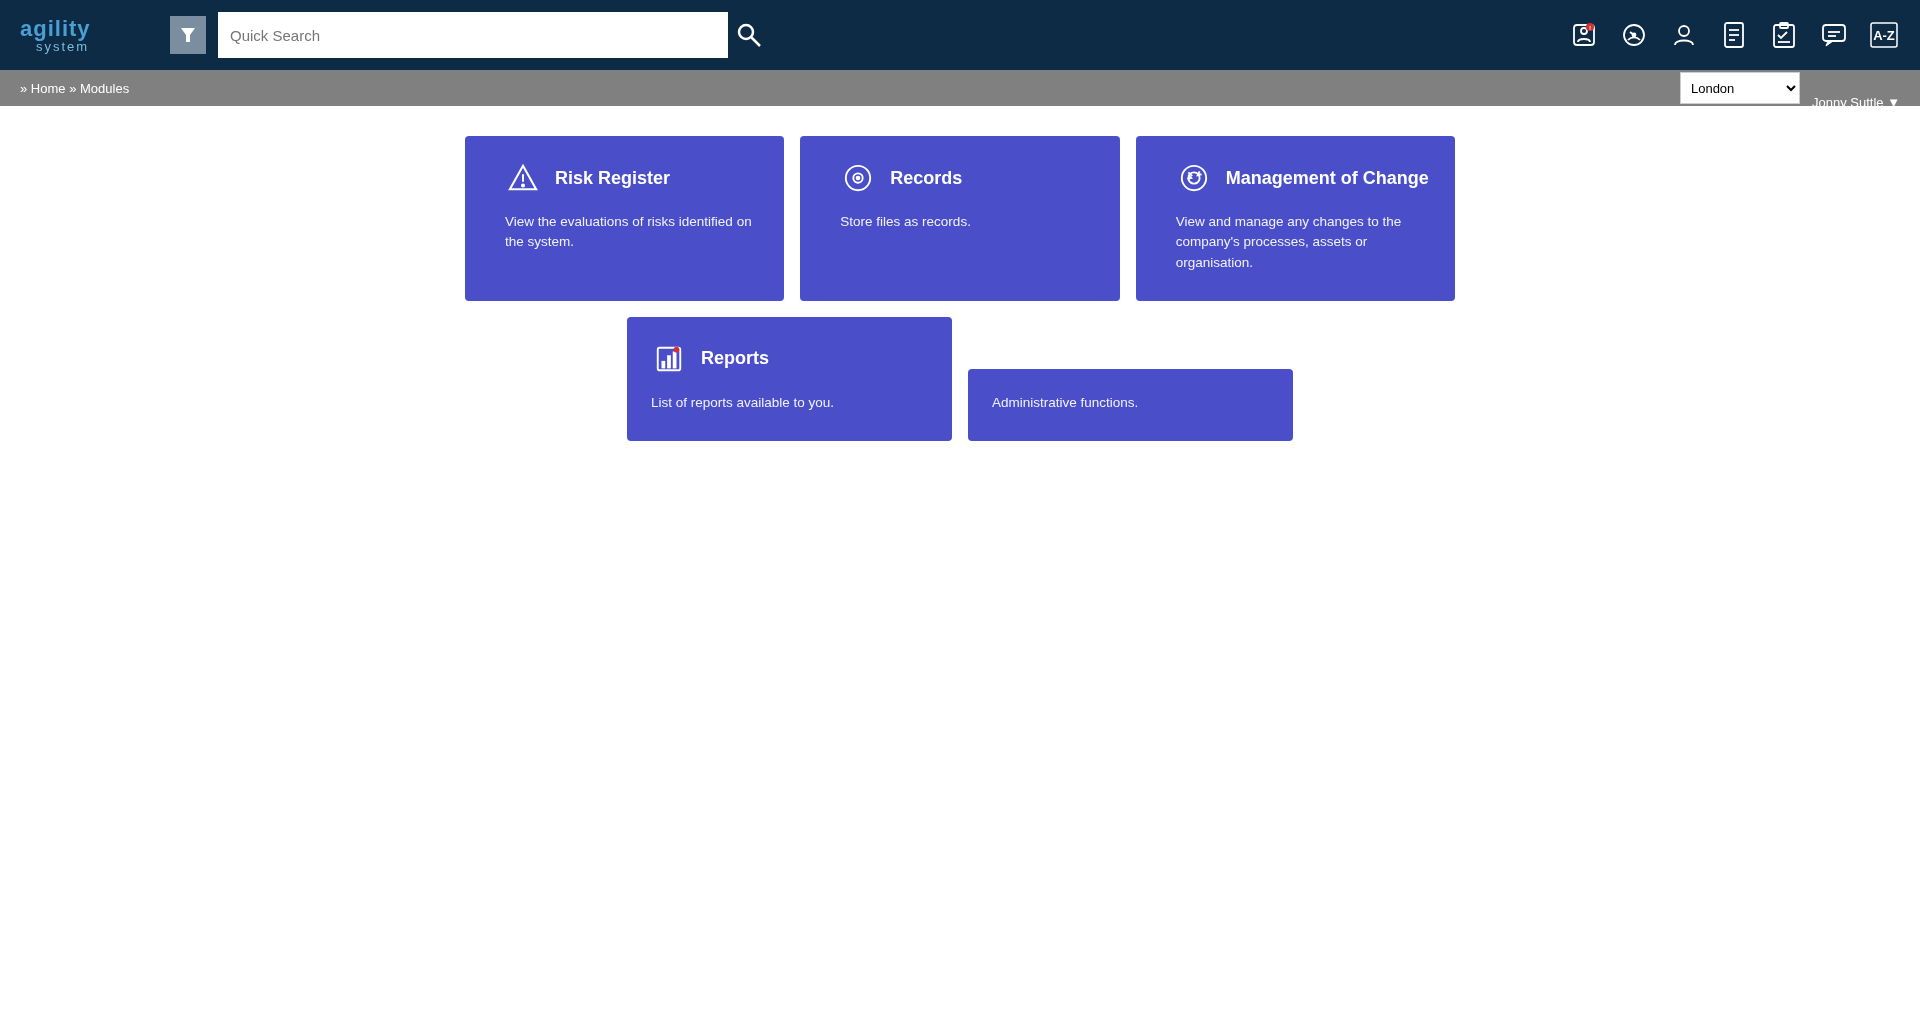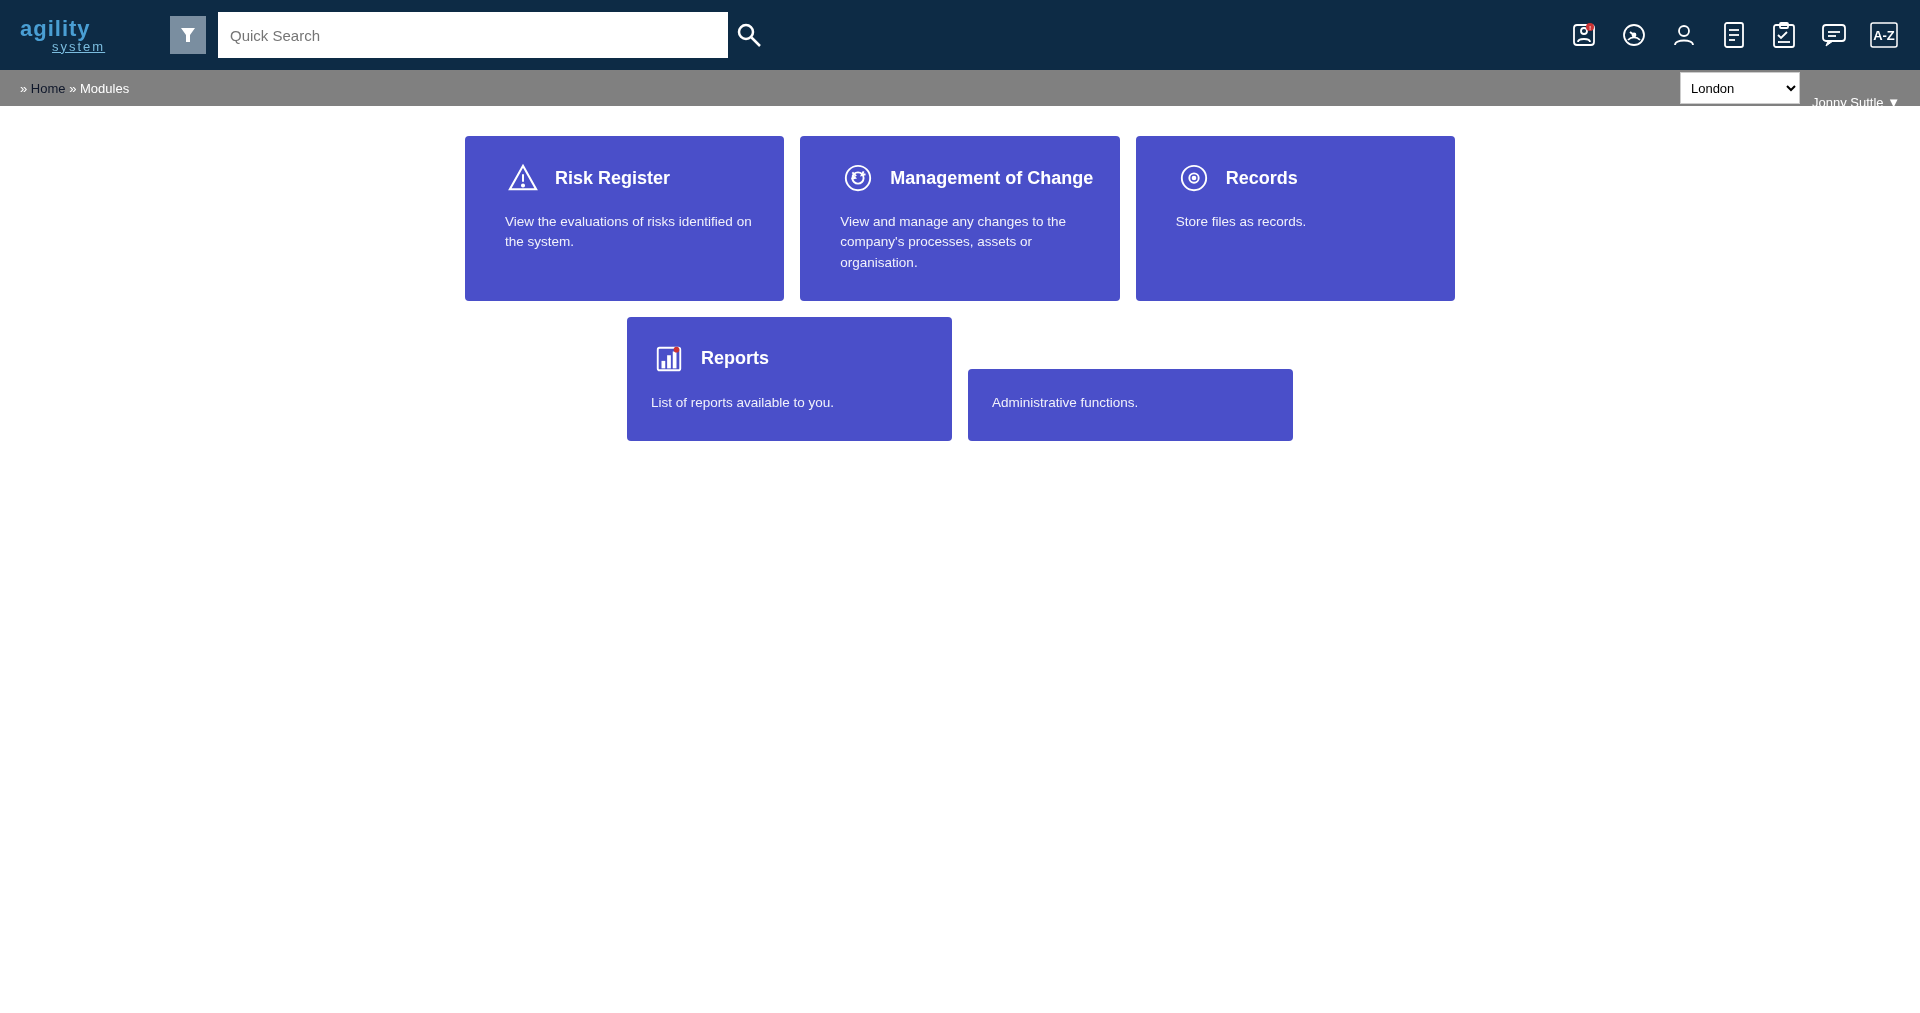--- a/index.html
+++ b/index.html
@@ -28,22 +28,21 @@
     .logo-agility {
       font-size: 22px;
       font-weight: bold;
       color: #4a9fd4;
       letter-spacing: 1px;
     }
     .logo-system {
       font-size: 13px;
       color: #7bbcde;
       letter-spacing: 2px;
-      margin-left: 32px;
-      text-decoration: underline;
+      margin-left: 16px;
     }
 
     .search-container {
       display: flex;
       align-items: center;
       flex: 1;
       max-width: 600px;
       margin: 0 auto;
     }
     .search-filter-btn {
@@ -104,21 +103,21 @@
       height: 36px;
       display: flex;
       align-items: center;
       padding: 0 20px;
       justify-content: space-between;
     }
     .breadcrumb {
       color: white;
       font-size: 13px;
     }
-    .breadcrumb a { color: #0f172a; text-decoration: none; }
+    .breadcrumb a { color: #ffffff; text-decoration: none; }
     .breadcrumb-right {
       display: flex;
       align-items: center;
       gap: 12px;
     }
     .location-select {
       height: 32px;
       font-size: 13px;
       border: 1px solid #ccc;
       background: white;
@@ -317,52 +316,52 @@
         <div class="module-icon">
           <svg class="icon-svg" viewBox="0 0 32 32" fill="none" stroke="white" stroke-width="2">
             <polygon points="16,3 30,28 2,28" stroke="white" fill="none" stroke-width="2.2"></polygon>
             <line x1="16" y1="12" x2="16" y2="20" stroke="white" stroke-width="2.2"></line>
             <circle cx="16" cy="24" r="1.2" fill="white"></circle>
           </svg>
         </div>
         <span class="module-title">Risk Register</span>
       </div>
       <div class="module-desc">View the evaluations of risks identified on the system.</div>
+    </a>
+
+    <a class="module-card wide" href="#">
+      <div class="module-card-header">
+        <div class="module-icon">
+          <svg class="icon-svg" viewBox="0 0 32 32" fill="none" stroke="white" stroke-width="2">
+            <circle cx="16" cy="16" r="13" stroke="white" stroke-width="2"></circle>
+            <circle cx="16" cy="16" r="5" stroke="white" stroke-width="2"></circle>
+            <circle cx="16" cy="16" r="1.5" fill="white"></circle>
+          </svg>
+        </div>
+        <span class="module-title">Records</span>
+      </div>
+      <div class="module-desc">Store files as records.</div>
     </a>
 
     <a class="module-card wide" href="#">
       <div class="module-card-header">
         <div class="module-icon">
           <svg class="icon-svg" viewBox="0 0 32 32" fill="none" stroke="white" stroke-width="2">
             <circle cx="16" cy="16" r="13" stroke="white" stroke-width="2"></circle>
             <circle cx="16" cy="16" r="6" stroke="white" stroke-width="2"></circle>
             <polyline points="10,10 14,14" stroke="white" stroke-width="2"></polyline>
             <polyline points="9,17 13,16 10,13" stroke="white" stroke-width="2" fill="none"></polyline>
             <polyline points="22,9 20,13 24,12" stroke="white" stroke-width="2" fill="none"></polyline>
           </svg>
         </div>
         <span class="module-title">Management of Change</span>
       </div>
       <div class="module-desc">View and manage any changes to the company's processes, assets or organisation.</div>
     </a>
 
-    <a class="module-card wide" href="#">
-      <div class="module-card-header">
-        <div class="module-icon">
-          <svg class="icon-svg" viewBox="0 0 32 32" fill="none" stroke="white" stroke-width="2">
-            <circle cx="16" cy="16" r="13" stroke="white" stroke-width="2"></circle>
-            <circle cx="16" cy="16" r="5" stroke="white" stroke-width="2"></circle>
-            <circle cx="16" cy="16" r="1.5" fill="white"></circle>
-          </svg>
-        </div>
-        <span class="module-title">Records</span>
-      </div>
-      <div class="module-desc">Store files as records.</div>
-    </a>
-
   </div>
 
   <div class="modules-grid-bottom">
 
     <a class="module-card medium" href="#">
       <div class="module-card-header">
         <div class="module-icon">
           <svg class="icon-svg" viewBox="0 0 32 32" fill="none" stroke="white" stroke-width="2">
             <rect x="4" y="4" width="24" height="24" rx="2" stroke="white" fill="none"></rect>
             <rect x="8" y="18" width="4" height="8" fill="white" stroke="none"></rect>

